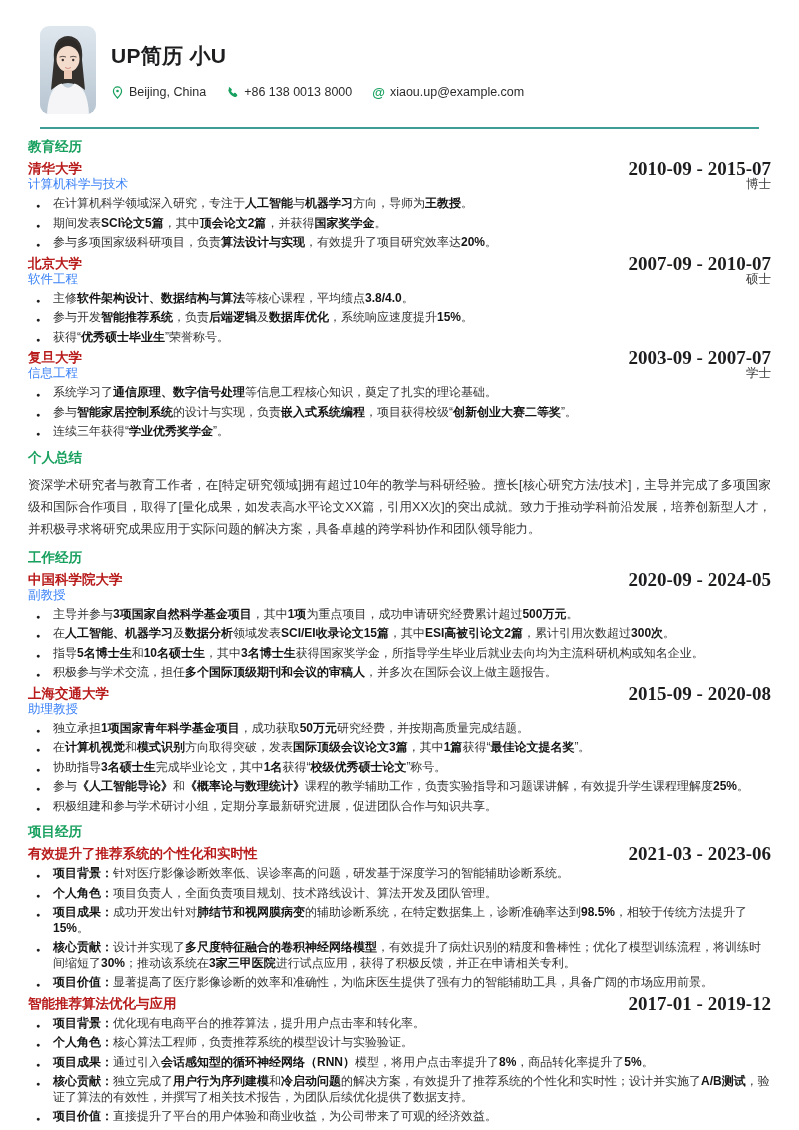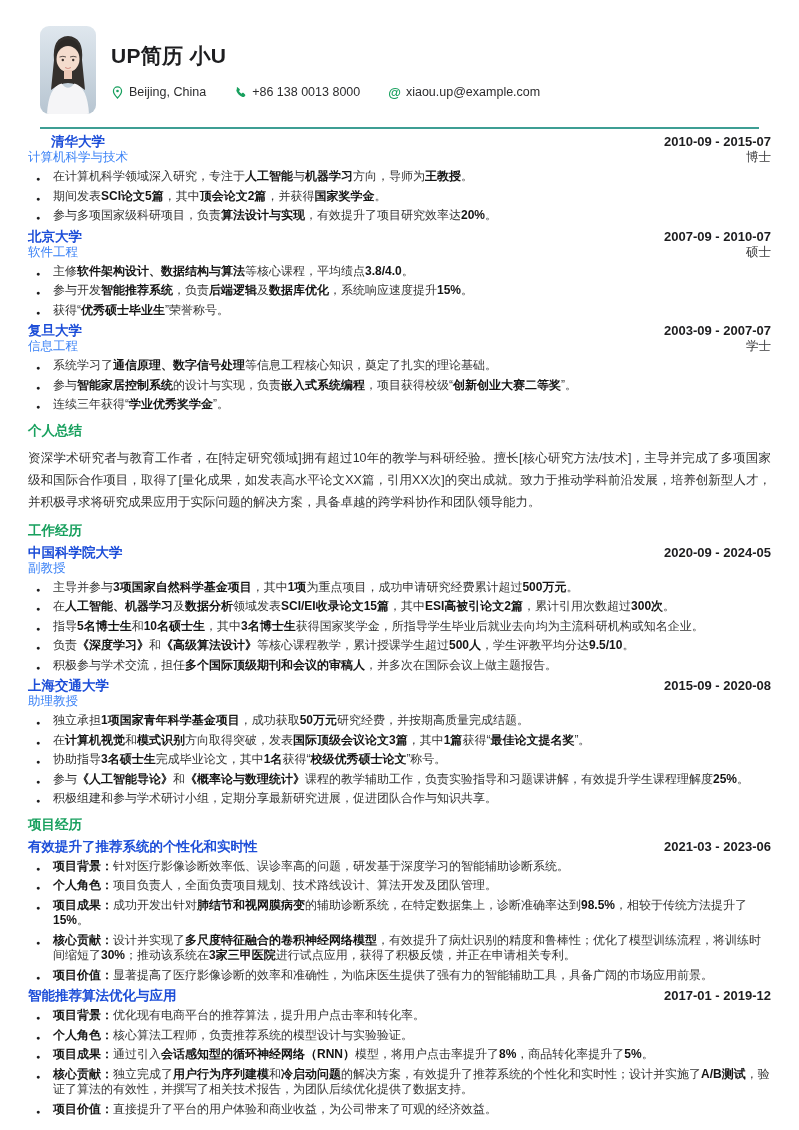--- a/index.html
+++ b/index.html
@@ -10,34 +10,34 @@
     color:#333;
   }
   .page { padding: 26px 28px 8px 28px; }
 
   
   .header { display:flex; gap:15px; padding-left:12px; }
   .avatar { width:56px; height:88px; border-radius:9px; overflow:hidden; flex:none; }
   .avatar svg { display:block; width:56px; height:88px; }
   .id-block { padding-top:16px; }
   .name { font-size:21px; font-weight:bold; color:#1d1d1f; letter-spacing:0.3px; }
-  .contacts { display:flex; align-items:center; gap:28px; margin-top:15px; font-size:12.5px; color:#2c2c2e;justify-content:space-between; }
+  .contacts { display:flex; align-items:center; gap:20px; margin-top:15px; font-size:12.5px; color:#2c2c2e;justify-content:space-between; }
   .contact { display:flex; align-items:center; gap:5px; }
   .cicon { width:13px; height:13px; flex:none; }
   .cicon svg { display:block; width:13px; height:13px; }
   .at-glyph { color:#18a05e; font-weight:bold; font-size:13px; line-height:13px; }
   .divider { border:none; border-top:2px solid #3d9e94; margin:13px 12px 2px 12px; }
 
   
   .sec-title { font-size:13.5px; font-weight:bold; color:#18a05e; margin-top:9px; margin-bottom:1px; }
   .entry { margin-top:5px; }
   .entry-head { display:flex; justify-content:space-between; align-items:flex-start; }
-  .org { font-size:13.5px; font-weight:bold; color:#1d4ed8; line-height:16px;text-align:center; }
+  .org { font-size:13.5px; font-weight:bold; color:#b91c1c; line-height:16px; }
   .sub { font-size:12.5px; color:#3b82f6; line-height:15px; }
-  .date { font-size:13px; font-weight:bold; color:#1d1d1f; line-height:16px; text-align:center; white-space:nowrap; }
+  .date { font-size:19px; font-weight:bold; color:#1d1d1f; line-height:16px; text-align:center; white-space:nowrap;font-family:Liberation Serif, serif; }
   .degree { font-size:12.5px; color:#3c3c3e; line-height:15px; text-align:right; }
   ul.bullets { list-style:none; margin-top:4px; }
   .bullets li {
     position:relative; padding-left:25px; margin-bottom:4px;
     font-size:12px; line-height:15.5px; color:#333;
   }
   .bullets li::before {
     content:"\25CF"; position:absolute; left:8px; top:2px;
     font-size:7px; color:#1d1d1f;
   }
@@ -99,20 +99,21 @@
           <span>xiaou.up@example.com</span>
         </div>
       </div>
     </div>
   </div>
 
   <hr class="divider">
 
   <main>
       <section class="sec">
+        <h2 class="sec-title">教育经历</h2>
         <div class="entry">
           <div class="entry-head">
             <div class="eh-left">
               <div class="org">清华大学</div>
               <div class="sub">计算机科学与技术</div>
             </div>
             <div class="eh-right">
               <div class="date">2010-09 - 2015-07</div>
               <div class="degree">博士</div>
             </div>
@@ -171,21 +172,20 @@
               <div class="sub">副教授</div>
             </div>
             <div class="eh-right">
               <div class="date">2020-09 - 2024-05</div>
             </div>
           </div>
           <ul class="bullets">
             <li><span>主导并参与</span><span class="b">3项国家自然科学基金项目</span><span>，其中</span><span class="b">1项</span><span>为重点项目，成功申请研究经费累计超过</span><span class="b">500万元</span><span>。</span></li>
             <li><span>在</span><span class="b">人工智能、机器学习</span><span>及</span><span class="b">数据分析</span><span>领域发表</span><span class="b">SCI/EI收录论文15篇</span><span>，其中</span><span class="b">ESI高被引论文2篇</span><span>，累计引用次数超过</span><span class="b">300次</span><span>。</span></li>
             <li><span>指导</span><span class="b">5名博士生</span><span>和</span><span class="b">10名硕士生</span><span>，其中</span><span class="b">3名博士生</span><span>获得国家奖学金，所指导学生毕业后就业去向均为主流科研机构或知名企业。</span></li>
-            <li><span>负责</span><span class="b">《深度学习》</span><span>和</span><span class="b">《高级算法设计》</span><span>等核心课程教学，累计授课学生超过</span><span class="b">500人</span><span>，学生评教平均分达</span><span class="b">9.5/10</span><span>。</span></li>
             <li><span>积极参与学术交流，担任</span><span class="b">多个国际顶级期刊和会议的审稿人</span><span>，并多次在国际会议上做主题报告。</span></li>
           </ul>
         </div>
         <div class="entry">
           <div class="entry-head">
             <div class="eh-left">
               <div class="org">上海交通大学</div>
               <div class="sub">助理教授</div>
             </div>
             <div class="eh-right">

